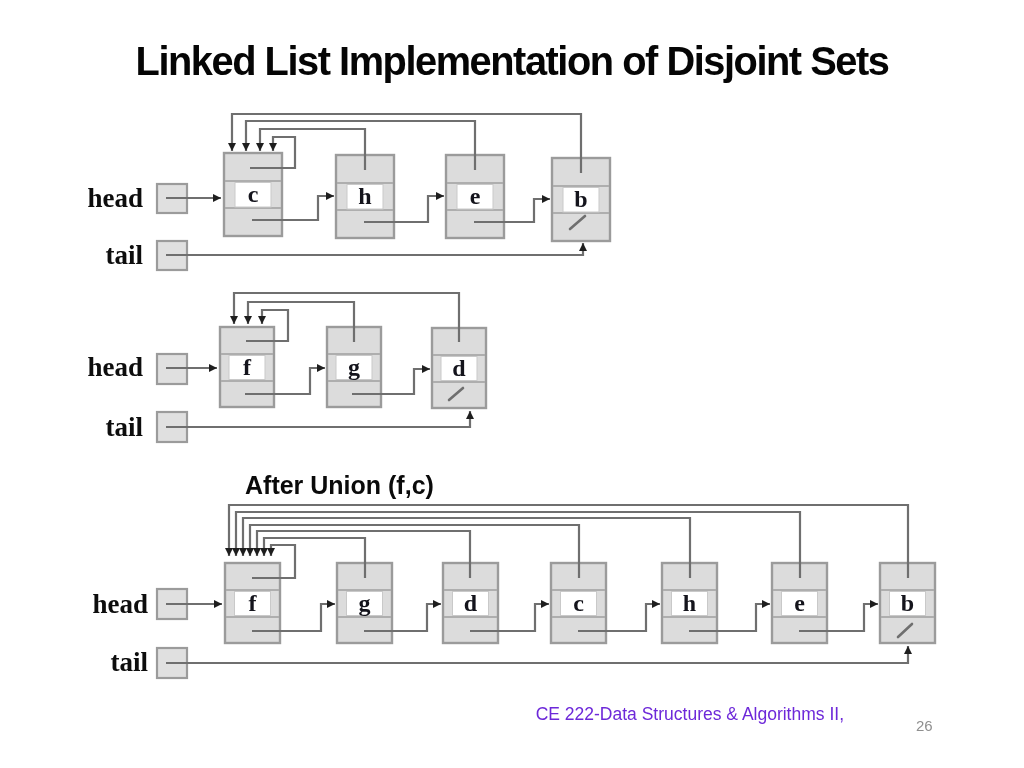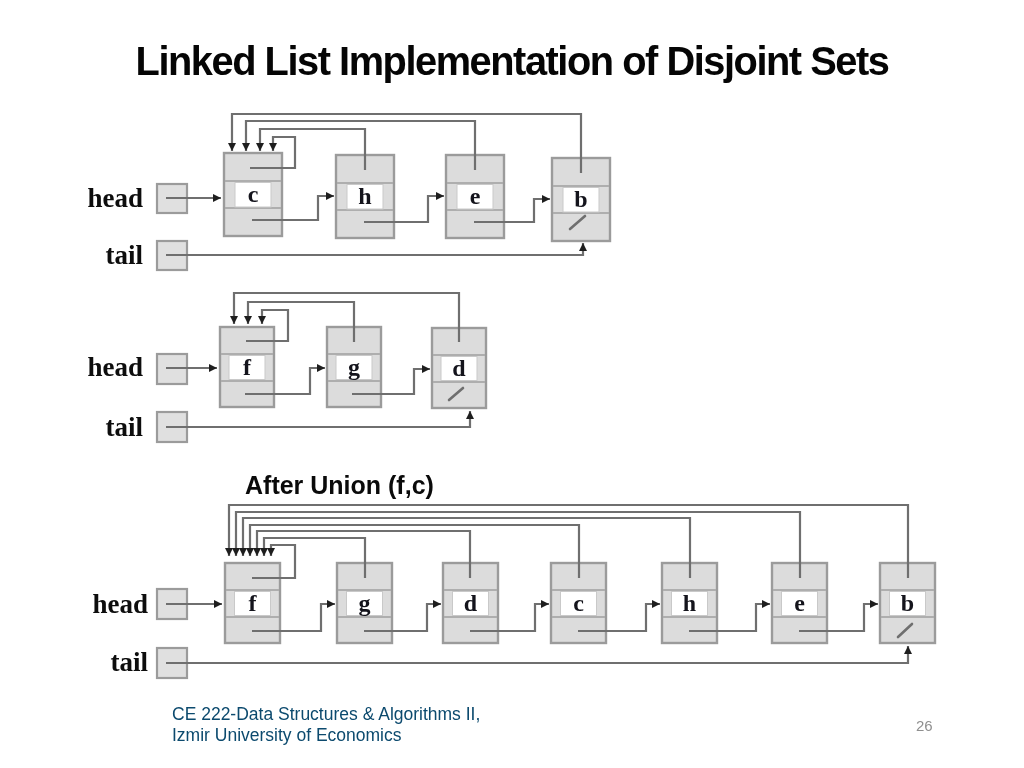--- a/index.html
+++ b/index.html
@@ -2,22 +2,22 @@
 <html><head>
 <meta charset="utf-8">
 <style>
   html,body{margin:0;padding:0;background:#ffffff;}
   .slide{position:relative;width:1024px;height:768px;background:#ffffff;overflow:hidden;
          font-family:"Liberation Sans",sans-serif;padding-left:41px;}
   .title{position:absolute;top:38px;left:0;width:1024px;text-align:center;
          font-weight:700;font-size:41px;letter-spacing:-1.5px;color:#050505;
          transform:scaleX(.97);transform-origin:center;}
   .caption{position:absolute;left:245px;top:447px;font-weight:700;font-size:25px;color:#0a0a0a;margin-top:24px;}
-  .footer{position:absolute;left:172px;top:704px;width:680px;text-align:left;
-          color:#0c4a6e;font-size:17.5px;line-height:21px;}
+  .footer{position:absolute;left:164px;top:704px;width:680px;text-align:right;
+          color:#6d28d9;font-size:17.5px;line-height:21px;}
   .pagenum{position:absolute;left:916px;top:717px;width:40px;text-align:left;
            color:#8f8f8f;font-size:15px;}
   svg{position:absolute;left:0;}
   .nb{fill:#dcdcdc;stroke:#9b9b9b;stroke-width:2.4;}
   .dv{stroke:#aeaeae;stroke-width:2;}
   .lb{fill:#ffffff;stroke:#c9c9c9;stroke-width:1;}
   .hb{fill:#e0e0e0;stroke:#9b9b9b;stroke-width:2.2;}
   .ln{fill:none;stroke:#6f6f6f;stroke-width:2.2;}
   .slash{fill:none;stroke:#6f6f6f;stroke-width:2.6;stroke-linecap:round;}
   .nltr{font-family:"Liberation Serif",serif;font-weight:bold;font-size:24px;fill:#14141c;text-anchor:middle;}
@@ -215,17 +215,16 @@
     <path class="ln" d="M365 88 V48 H264 V66" marker-end="url(#ar3)"></path>
     <path class="ln" d="M470 88 V41 H257 V66" marker-end="url(#ar3)"></path>
     <path class="ln" d="M579 88 V35 H250 V66" marker-end="url(#ar3)"></path>
     <path class="ln" d="M690 88 V28 H243 V66" marker-end="url(#ar3)"></path>
     <path class="ln" d="M800 88 V22 H236 V66" marker-end="url(#ar3)"></path>
     <path class="ln" d="M908 88 V15 H229 V66" marker-end="url(#ar3)"></path>
   </svg>
 
   <div class="footer">
     <div>CE 222-Data Structures &amp; Algorithms II,</div>
-    <div>Izmir University of Economics</div>
   </div>
   <div class="pagenum">26</div>
 
 </div>
 
 </body></html>

